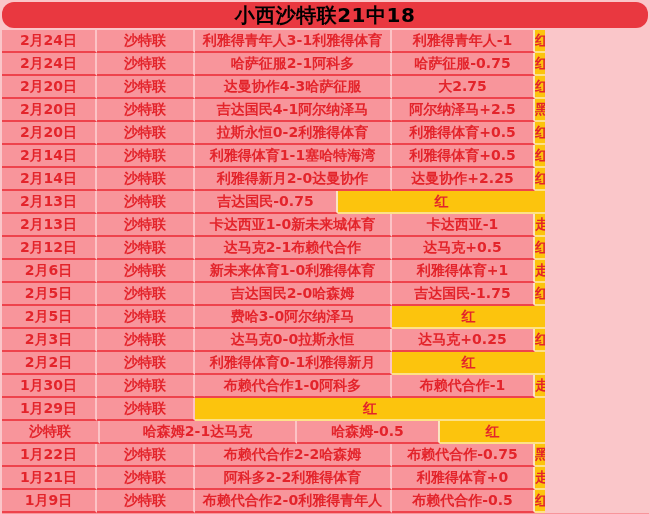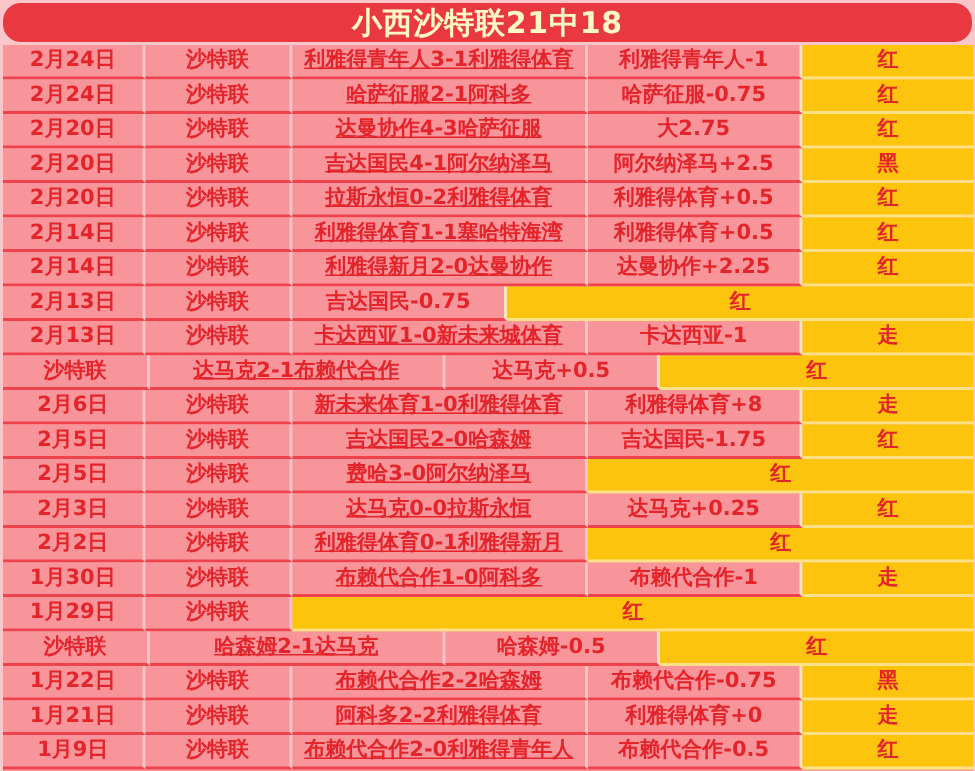--- a/index.html
+++ b/index.html
@@ -13,46 +13,46 @@
     width: 650px;
     height: 514px;
     background: #fac6c9;
     overflow: hidden;
     padding: 2px 1px 0 2px;
   }
   .header {
     height: 26px;
     margin: 0 1px 2px 0;
     background: #e93840;
-    color: #fef9c3;
+    color: #000000;
     font-size: 20px;
     font-weight: 700;
     text-align: center;
     line-height: 26px;
     letter-spacing: 0.5px;
     border-radius: 12px;
   }
   .table { width: 647px; }
-  .row { display: flex; width: 647px; height: 23px; }
+  .row { display: flex; width: 543px; height: 23px; }
   .cell {
     background: #f8959b;
     color: #e3242b;
     font-size: 14px;
     font-weight: 700;
     text-align: center;
     line-height: 21px;
     height: 23px;
     border-bottom: 2px solid #ee434c;
     border-right: 2px solid #fcc3c6;
     overflow: hidden;
     white-space: nowrap;
   }
   .c-date   { width: 95px; }
   .c-league { width: 98px; }
-  .c-match  { width: 197px; text-decoration: underline; }
+  .c-match  { width: 197px; }
   .c-pick   { width: 143px; border-right-color: #fbe3c0; }
   .c-result {
     flex: 1;
     background: #fcc40d;
     border-bottom-color: #fde189;
     border-right: none;
   }
   .bottom-strip {
     height: 3px;
     background: #f8959b;
@@ -130,31 +130,32 @@
 
   <div class="row">
     <div class="cell c-date">2月13日</div>
     <div class="cell c-league">沙特联</div>
     <div class="cell c-match">卡达西亚1-0新未来城体育</div>
     <div class="cell c-pick">卡达西亚-1</div>
     <div class="cell c-result">走</div>
   </div>
 
   <div class="row">
+    <div class="cell c-date">2月12日</div>
     <div class="cell c-league">沙特联</div>
     <div class="cell c-match">达马克2-1布赖代合作</div>
     <div class="cell c-pick">达马克+0.5</div>
     <div class="cell c-result">红</div>
   </div>
 
   <div class="row">
     <div class="cell c-date">2月6日</div>
     <div class="cell c-league">沙特联</div>
     <div class="cell c-match">新未来体育1-0利雅得体育</div>
-    <div class="cell c-pick">利雅得体育+8</div>
+    <div class="cell c-pick">利雅得体育+1</div>
     <div class="cell c-result">走</div>
   </div>
 
   <div class="row">
     <div class="cell c-date">2月5日</div>
     <div class="cell c-league">沙特联</div>
     <div class="cell c-match">吉达国民2-0哈森姆</div>
     <div class="cell c-pick">吉达国民-1.75</div>
     <div class="cell c-result">红</div>
   </div>

